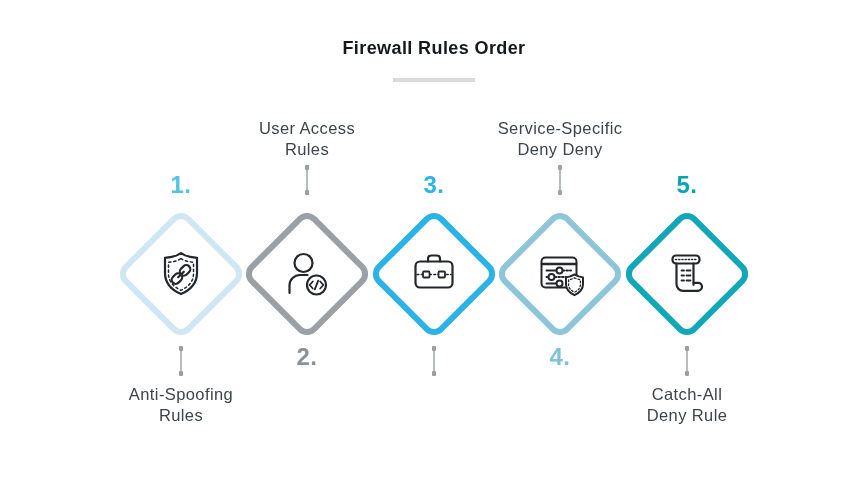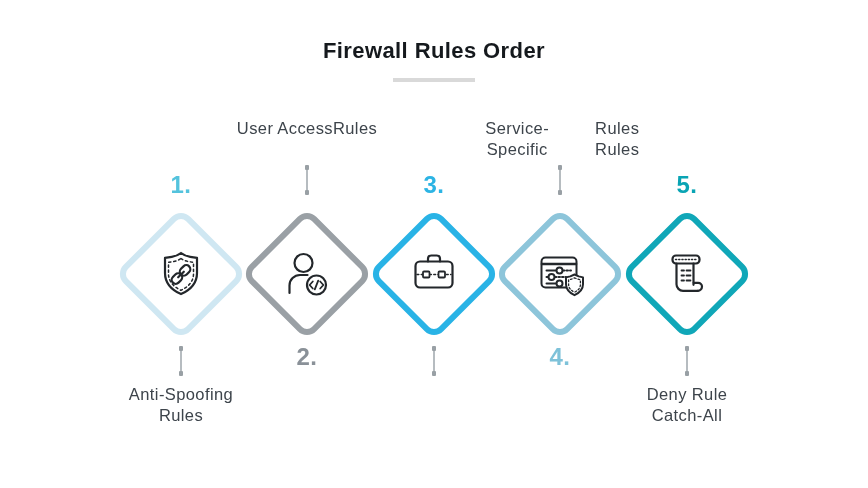--- a/index.html
+++ b/index.html
@@ -2,21 +2,21 @@
 <html><head>
 <meta charset="utf-8">
 <style>
   html,body{margin:0;padding:0;background:#fff;}
   .canvas{
     position:relative;width:868px;height:488px;background:#ffffff;overflow:hidden;
     font-family:"Liberation Sans", sans-serif;
   }
   .title{
     position:absolute;top:38px;left:0;width:868px;text-align:center;
-    font-size:22px;font-weight:700;letter-spacing:.4px;color:#15191d;
+    font-size:18px;font-weight:700;letter-spacing:.4px;color:#15191d;
   }
   .title-underline{
     position:absolute;top:78px;left:393px;width:82px;height:4px;background:#d9d9d9;
   }
   .item{position:absolute;top:110px;height:335px;width:180px;}
   .item-1{left:91px;z-index:50;}
   .item-2{left:217px;z-index:40;}
   .item-3{left:344px;z-index:30;}
   .item-4{left:470px;z-index:20;text-decoration:underline;}
   .item-5{left:597px;z-index:10;}
@@ -38,21 +38,21 @@
   .connector::before,.connector::after{
     content:"";position:absolute;left:-1px;width:4px;height:5px;background:#99a0a5;border-radius:1px;
   }
   .connector::before{top:-1px;}
   .connector::after{bottom:-1px;}
   .step-label{
     position:absolute;left:-10px;width:200px;text-align:center;
     font-size:16.5px;line-height:20.5px;letter-spacing:.4px;color:#3d444b;
   }
   .label-bottom{top:268px;margin-top:6px;}
-  .label-top{top:8px;height:46px;display:flex;flex-direction:row;justify-content:center;}
+  .label-top{top:8px;height:46px;display:flex;flex-direction:column;justify-content:flex-start;}
   .step-label span{display:block;}
 </style>
 </head>
 <body>
 
 <div class="canvas">
 
   <div class="title">Firewall Rules Order</div>
   <div class="title-underline"></div>
 
@@ -108,21 +108,21 @@
         <rect x="19" y="27.5" width="6.5" height="6" rx="1" fill="#ffffff" stroke-width="1.8"></rect>
         <rect x="34.5" y="27.5" width="6.5" height="6" rx="1" fill="#ffffff" stroke-width="1.8"></rect>
       </svg>
     </div>
     <div class="connector conn-bottom"></div>
   </div>
 
   <div class="item item-4">
     <div class="step-label label-top">
       <span>Service-Specific</span>
-      <span>Rules Rules</span>
+      <span>Deny Deny</span>
     </div>
     <div class="connector conn-top"></div>
     <div class="diamond" style="border-color: rgb(141, 197, 218);"></div>
     <div class="icon">
       <svg viewBox="0 0 60 60" fill="none" stroke="#23272b" stroke-width="2" stroke-linecap="round" stroke-linejoin="round">
         <rect x="11.5" y="13.5" width="35" height="30" rx="4"></rect>
         <line x1="12" y1="20" x2="46" y2="20" stroke-width="2.6"></line>
         <line x1="16.5" y1="26.5" x2="26.5" y2="26.5"></line>
         <circle cx="29.5" cy="26.5" r="3" fill="#ffffff"></circle>
         <line x1="33" y1="26.5" x2="41" y2="26.5" stroke-dasharray="1.5 2"></line>
@@ -151,18 +151,18 @@
         <line x1="24.5" y1="26.5" x2="27" y2="26.5" stroke-width="1.8"></line>
         <line x1="29.5" y1="26.5" x2="33.5" y2="26.5" stroke-width="1.8"></line>
         <line x1="24.5" y1="31.5" x2="27" y2="31.5" stroke-width="1.8"></line>
         <line x1="29.5" y1="31.5" x2="33.5" y2="31.5" stroke-width="1.8"></line>
         <line x1="24.5" y1="36.5" x2="27" y2="36.5" stroke-width="1.8"></line>
         <line x1="29.5" y1="36.5" x2="33.5" y2="36.5" stroke-width="1.8"></line>
       </svg>
     </div>
     <div class="connector conn-bottom"></div>
     <div class="step-label label-bottom">
+      <span>Catch-All</span>
       <span>Deny Rule</span>
-      <span>Catch-All</span>
     </div>
   </div>
 
 </div>
 
 </body></html>

